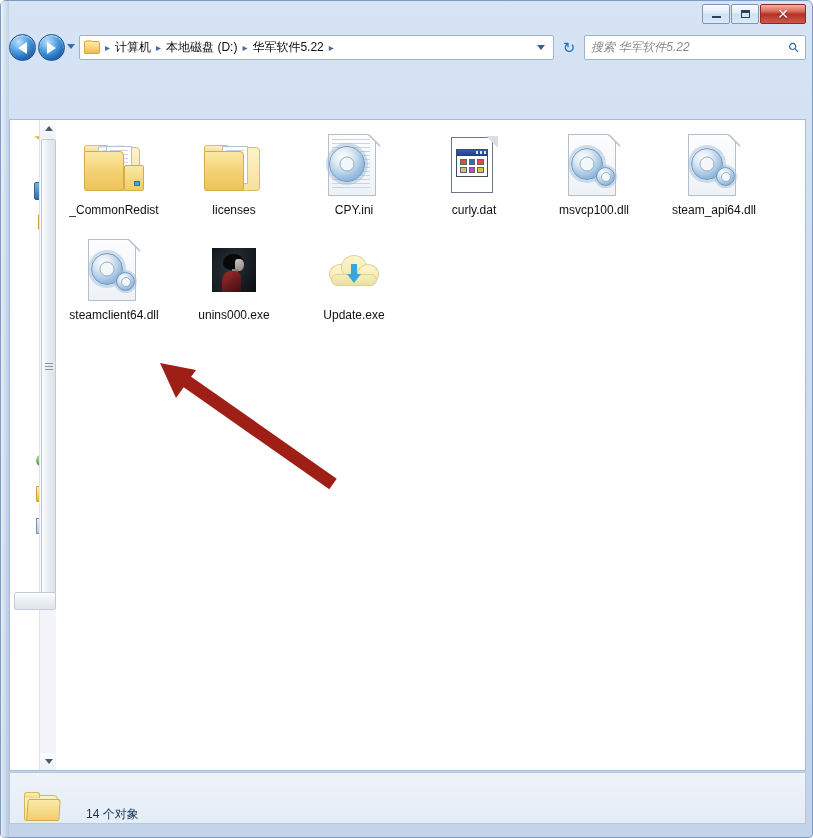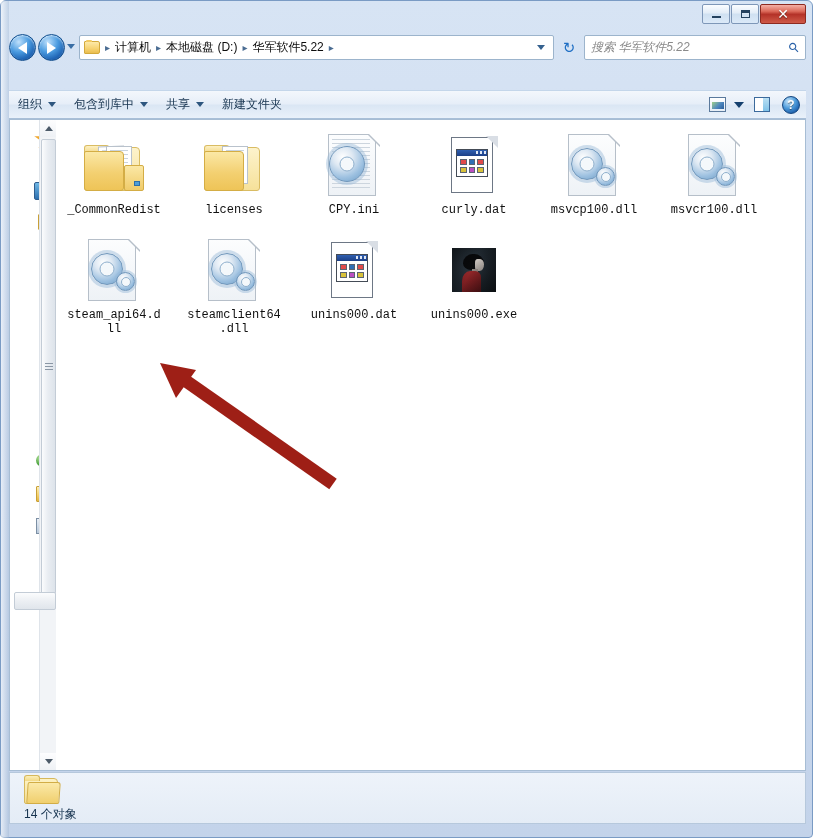--- a/index.html
+++ b/index.html
@@ -249,21 +249,21 @@
   }
   .file-item.selected{
     background:linear-gradient(180deg,#f4f9fe 0%,#e8f2fc 100%);
     border:1px solid #a8cded;
   }
   .icon-wrap{
     width:64px;height:64px;display:flex;align-items:center;justify-content:center;margin-bottom:6px;
   }
   .file-label{
     font-size:12px;color:#101010;text-align:center;line-height:14px;
-    width:100px;word-wrap:break-word;overflow-wrap:break-word;font-family:Liberation Mono, monospace;
+    width:100px;word-wrap:break-word;overflow-wrap:break-word;
   }
 
   
   .ico-folder{position:relative;width:60px;height:52px;}
   .ico-folder .back{
     position:absolute;left:0;bottom:0;width:56px;height:44px;border-radius:2px 4px 3px 3px;
     background:linear-gradient(180deg,#fdf3cc 0%,#f6e19a 100%);
     border:1px solid #d9bc63;box-sizing:border-box;
   }
   .ico-folder .tab{
@@ -400,21 +400,21 @@
   }
 
   
   #annot{position:absolute;left:0;top:0;width:813px;height:838px;pointer-events:none;}
 
   
   #statusbar{
     position:absolute;left:8px;top:771px;width:797px;height:52px;
     background:linear-gradient(180deg,#eef3fa 0%,#e4ecf6 100%);
     border:1px solid #b6c8dc;box-sizing:border-box;
-    display:flex;align-items:flex-start;padding-left:14px;flex-direction:column;
+    display:flex;align-items:flex-end;padding-left:14px;
   }
   #status-folder{
     width:40px;height:34px;position:relative;margin-right:22px;
   }
   #status-folder .bk{
     position:absolute;left:0;bottom:2px;width:34px;height:26px;border-radius:2px 4px 2px 2px;
     background:linear-gradient(180deg,#fdf2c4 0%,#f4dd92 100%);border:1px solid #d6b85c;box-sizing:border-box;
   }
   #status-folder .tb2{
     position:absolute;left:0;bottom:25px;width:16px;height:6px;border-radius:3px 3px 0 0;
@@ -476,44 +476,20 @@
       <span>↻</span>
     </div>
 
     <div id="search-box">
       <span id="search-placeholder">搜索 华军软件5.22</span>
       <span id="search-icon">⚲</span>
     </div>
   </div>
 
 
-  <div id="toolbar">
-    <div class="tb-item">
-      <span>组织</span>
-      <span class="tb-caret"></span>
-    </div>
-    <div class="tb-item">
-      <span>包含到库中</span>
-      <span class="tb-caret"></span>
-    </div>
-    <div class="tb-item">
-      <span>共享</span>
-      <span class="tb-caret"></span>
-    </div>
-    <div class="tb-item">
-      <span>新建文件夹</span>
-    </div>
-
-    <div id="tb-right">
-      <div id="view-icon"></div>
-      <div id="view-caret"></div>
-      <div id="pane-icon"></div>
-      <div id="help-icon">?</div>
-    </div>
-  </div>
 
   <div id="main">
 
     <div id="navpane">
       <div class="nav-ico" id="nav-star">
           <div class="star"></div>
         </div>
       <div class="nav-ico" id="nav-desktop">
           <div class="mini-monitor"></div>
         </div>
@@ -622,90 +598,72 @@
           <div class="ico-doc">
             <div class="page"></div>
               <div class="fold"></div>
             <div class="gear big"></div>
             <div class="gear small"></div>
           </div>
         </div>
         <div class="file-label">msvcp100.dll</div>
       </div>
 
+
       <div class="file-item">
         <div class="icon-wrap">
           <div class="ico-doc">
             <div class="page"></div>
               <div class="fold"></div>
             <div class="gear big"></div>
             <div class="gear small"></div>
           </div>
         </div>
-        <div class="file-label">msvcr100.dll</div>
+        <div class="file-label">steam_api64.dll</div>
       </div>
 
       <div class="file-item">
         <div class="icon-wrap">
           <div class="ico-doc">
             <div class="page"></div>
               <div class="fold"></div>
             <div class="gear big"></div>
             <div class="gear small"></div>
           </div>
         </div>
-        <div class="file-label">steam_api64.dll</div>
-      </div>
-
-      <div class="file-item">
-        <div class="icon-wrap">
-          <div class="ico-doc">
-            <div class="page"></div>
-              <div class="fold"></div>
-            <div class="gear big"></div>
-            <div class="gear small"></div>
-          </div>
-        </div>
         <div class="file-label">steamclient64.dll</div>
       </div>
 
-      <div class="file-item">
-        <div class="icon-wrap">
-          <div class="ico-dat">
-            <div class="page"></div>
-              <div class="fold"></div>
-            <div class="win">
-              <div class="titlebar"></div>
-              <div class="grid">
-                <div class="cell" style="background:#e04a4a;"></div>
-                <div class="cell" style="background:#2f6fb5;"></div>
-                <div class="cell" style="background:#e04a4a;"></div>
-                <div class="cell" style="background:#d8c23a;"></div>
-                <div class="cell" style="background:#bb4fc0;"></div>
-                <div class="cell" style="background:#d8c23a;"></div>
-              </div>
-            </div>
-          </div>
-        </div>
-        <div class="file-label">unins000.dat</div>
-      </div>
 
       <div class="file-item">
         <div class="icon-wrap">
           <div class="ico-game small">
             <div class="hair"></div>
             <div class="face"></div>
             <div class="neck"></div>
             <div class="shirt"></div>
             <div class="shadow"></div>
           </div>
         </div>
         <div class="file-label">unins000.exe</div>
       </div>
 
+      <div class="file-item">
+        <div class="icon-wrap">
+          <div class="ico-cloud">
+            <div class="c c1"></div>
+              <div class="c c2"></div>
+              <div class="c c3"></div>
+            <div class="base"></div>
+            <div class="arrow-stem"></div>
+              <div class="arrow-head"></div>
+          </div>
+        </div>
+        <div class="file-label">Update.exe</div>
+      </div>
 
     </div>
   </div>
 
   <div id="statusbar">
     <div id="status-folder">
       <div class="bk"></div>
         <div class="tb2"></div>
         <div class="fr"></div>
     </div>

